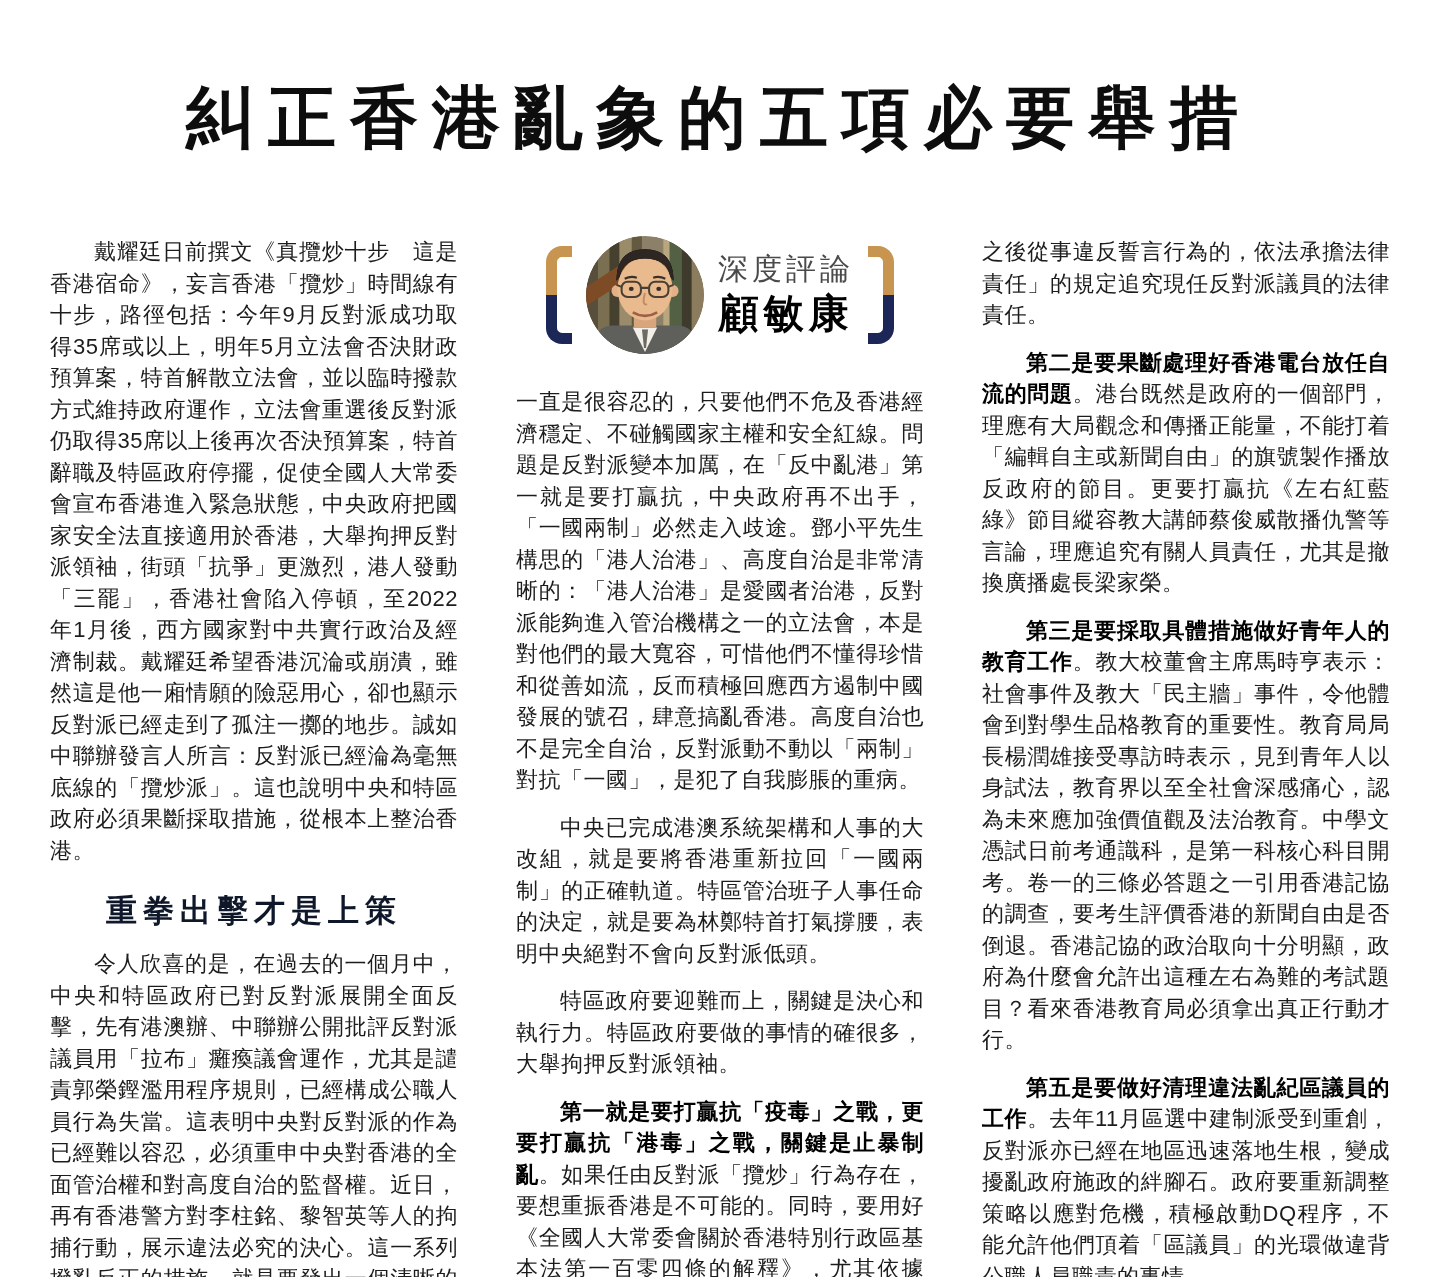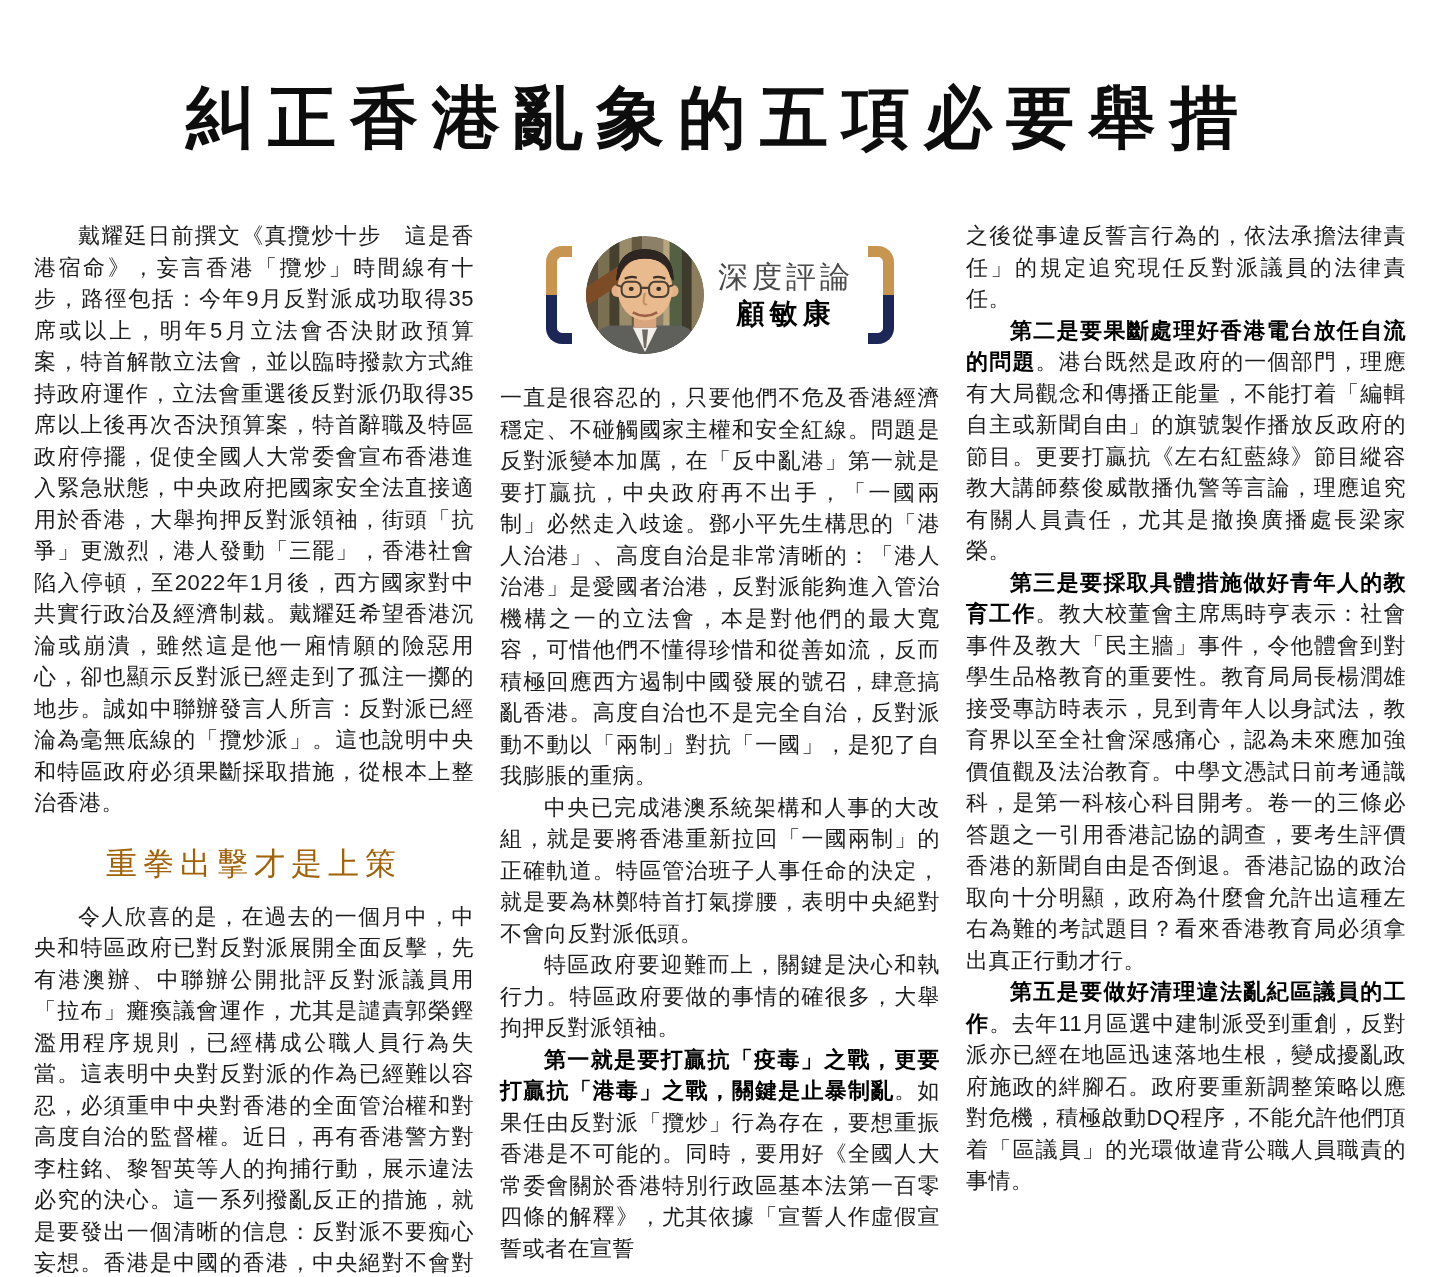--- a/index.html
+++ b/index.html
@@ -26,38 +26,38 @@
     display:flex;
     gap:26px;
     padding:14px 34px 0 34px;
     align-items:flex-start;
   }
   .col{
     width:440px;
     flex:0 0 440px;
   }
   p.body{
-    margin:0;
+    margin:16px;
     font-size:22px;
     line-height:31.5px;
     text-align:justify;
     text-justify:inter-ideograph;
     color:#1c1c1c;
     letter-spacing:0.5px;
   }
   .ind{ text-indent:2em; }
   .lead{ font-weight:bold; color:#000; }
   .subhead{
     margin:24px 0 16px 0;
     text-align:center;
     font-family:"Liberation Serif",serif;
-    font-weight:normal;
+    font-weight:bold;
     font-size:31px;
     letter-spacing:6px;
-    color:#a16207;
+    color:#0f172a;
   }
   
   .author-box{
     height:150px;
     display:flex;
     align-items:center;
     justify-content:center;
     gap:14px;
     margin:0 0 12px 0;
   }
@@ -73,21 +73,21 @@
   }
   .author-meta{
     display:flex;flex-direction:column;align-items:center;
     min-width:130px;
   }
   .author-label{
     font-size:30px;letter-spacing:4px;color:#4a4a4a;line-height:1.25;
   }
   .author-name{
     font-family:"Liberation Serif",serif;
-    font-size:28px;font-weight:bold;letter-spacing:5px;color:#000;line-height:1.3;
+    font-size:40px;font-weight:bold;letter-spacing:5px;color:#000;line-height:1.3;
   }
 </style>
 </head>
 <body>
 
 <div class="page" style="--gold:#C7954F; --navy:#1C2657;">
 
   <h1 class="headline">糾正香港亂象的五項必要舉措</h1>
 
   <div class="columns">

